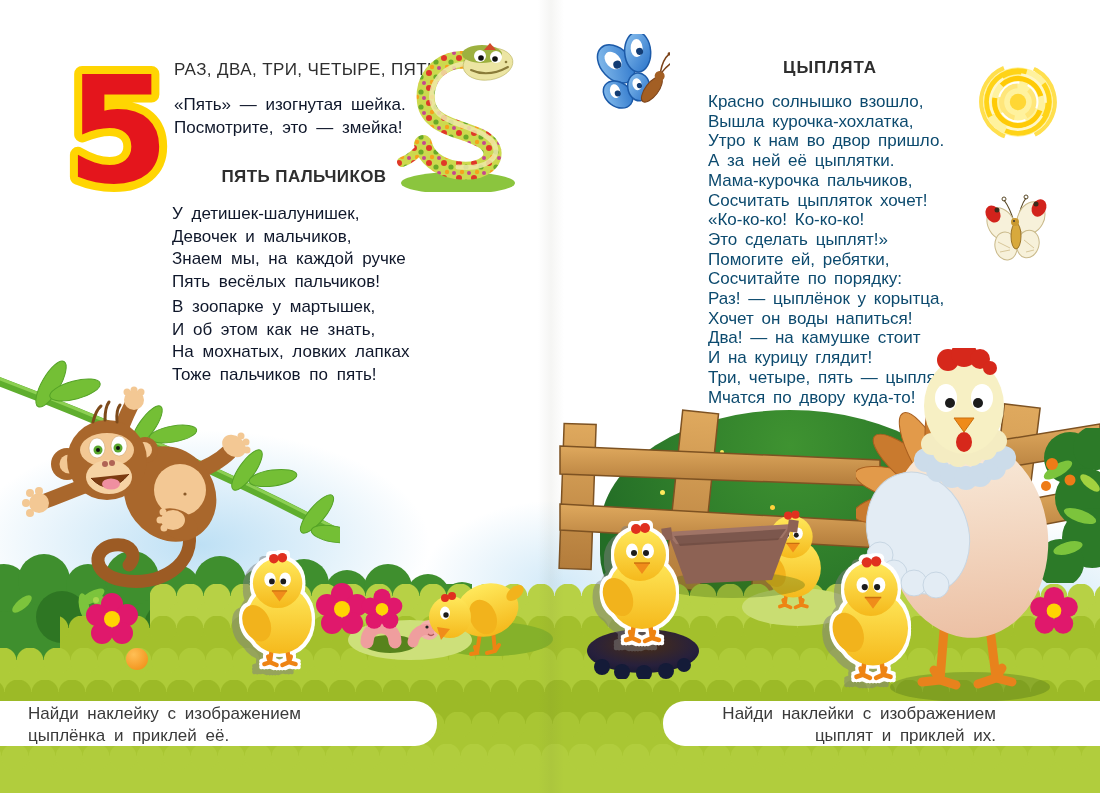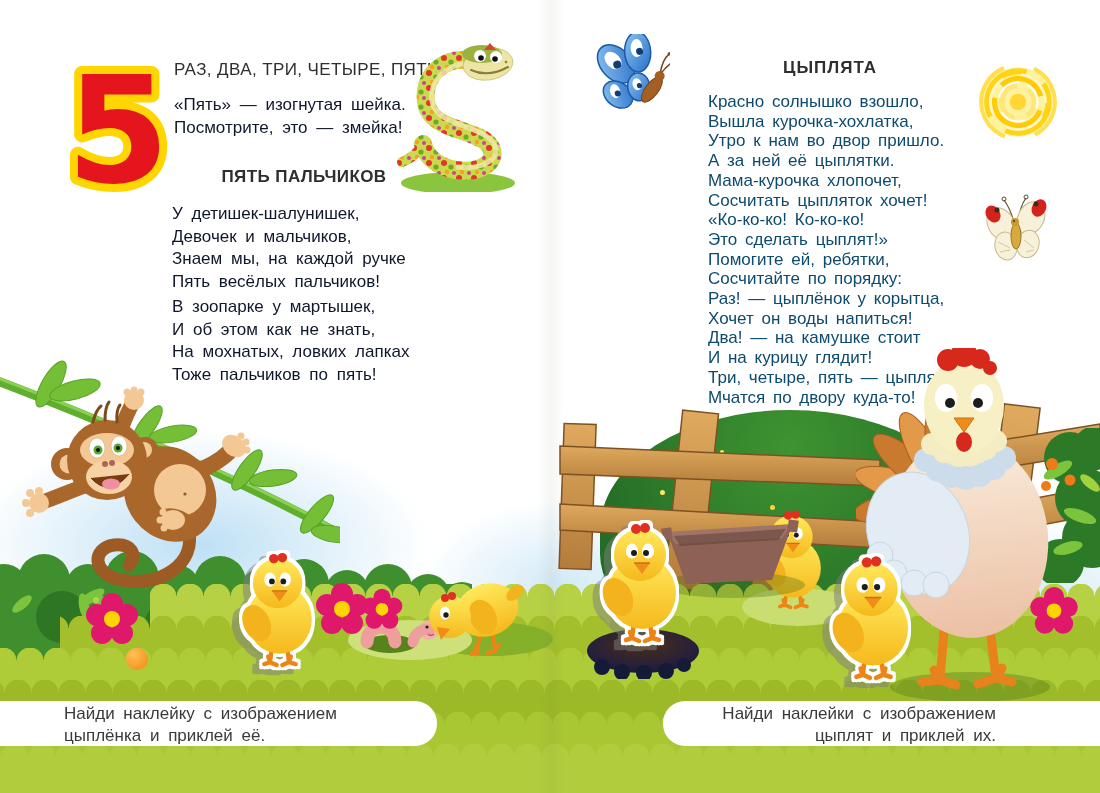--- a/index.html
+++ b/index.html
@@ -12,21 +12,21 @@
   .poem2{font-size:17px;line-height:19.7px;word-spacing:3px;color:#0c4a6e;}
   .center{text-align:center;font-weight:bold;}
   .wash{border-radius:50%;}
   .grow{position:absolute;right:0;}
   .grow::before{content:"";position:absolute;left:0;right:0;top:-12px;height:26px;
     background-image:radial-gradient(circle at 13px 13px, var(--c) 13px, rgba(0,0,0,0) 14px);
     background-size:27px 26px;background-position-x:var(--px,0px);}
   .caption{position:absolute;top:701px;width:437px;height:45px;background:#ffffff;}
   .caption .ctext{font-size:17px;line-height:21.5px;word-spacing:4px;color:#3a3a3a;padding-top:2px;}
   .cap-left{left:0;border-radius:0 22px 22px 0;}
-  .cap-left .ctext{padding-left:64px;}
+  .cap-left .ctext{padding-left:28px;}
   .cap-right{left:663px;border-radius:22px 0 0 22px;}
   .cap-right .ctext{text-align:right;padding-right:104px;}
   .sticker{filter:drop-shadow(3px 0 0 #fff) drop-shadow(-3px 0 0 #fff)
                   drop-shadow(0 3px 0 #fff) drop-shadow(0 -3px 0 #fff)
                   drop-shadow(-7px 5px 0 rgba(125,125,125,.5));}
   .dot{position:absolute;border-radius:50%;}
 </style>
 </head>
 <body>
 
@@ -105,21 +105,21 @@
     <div class="line">На мохнатых, ловких лапках</div>
     <div class="line">Тоже пальчиков по пять!</div>
   </div>
 
   <div class="abs title center" style="left:700px;top:58px;width:260px;letter-spacing:1px;">ЦЫПЛЯТА</div>
   <div class="abs poem2" style="left:708px;top:92px;">
     <div class="line">Красно солнышко взошло,</div>
     <div class="line">Вышла курочка-хохлатка,</div>
     <div class="line">Утро к нам во двор пришло.</div>
     <div class="line">А за ней её цыплятки.</div>
-    <div class="line">Мама-курочка хлопочет,</div>
+    <div class="line">Мама-курочка пальчиков,</div>
     <div class="line">Сосчитать цыпляток хочет!</div>
     <div class="line">«Ко-ко-ко! Ко-ко-ко!</div>
     <div class="line">Это сделать цыплят!»</div>
     <div class="line">Помогите ей, ребятки,</div>
     <div class="line">Сосчитайте по порядку:</div>
     <div class="line">Раз! — цыплёнок у корытца,</div>
     <div class="line">Хочет он воды напиться!</div>
     <div class="line">Два! — на камушке стоит</div>
     <div class="line">И на курицу глядит!</div>
     <div class="line">Три, четыре, пять — цыплята</div>

